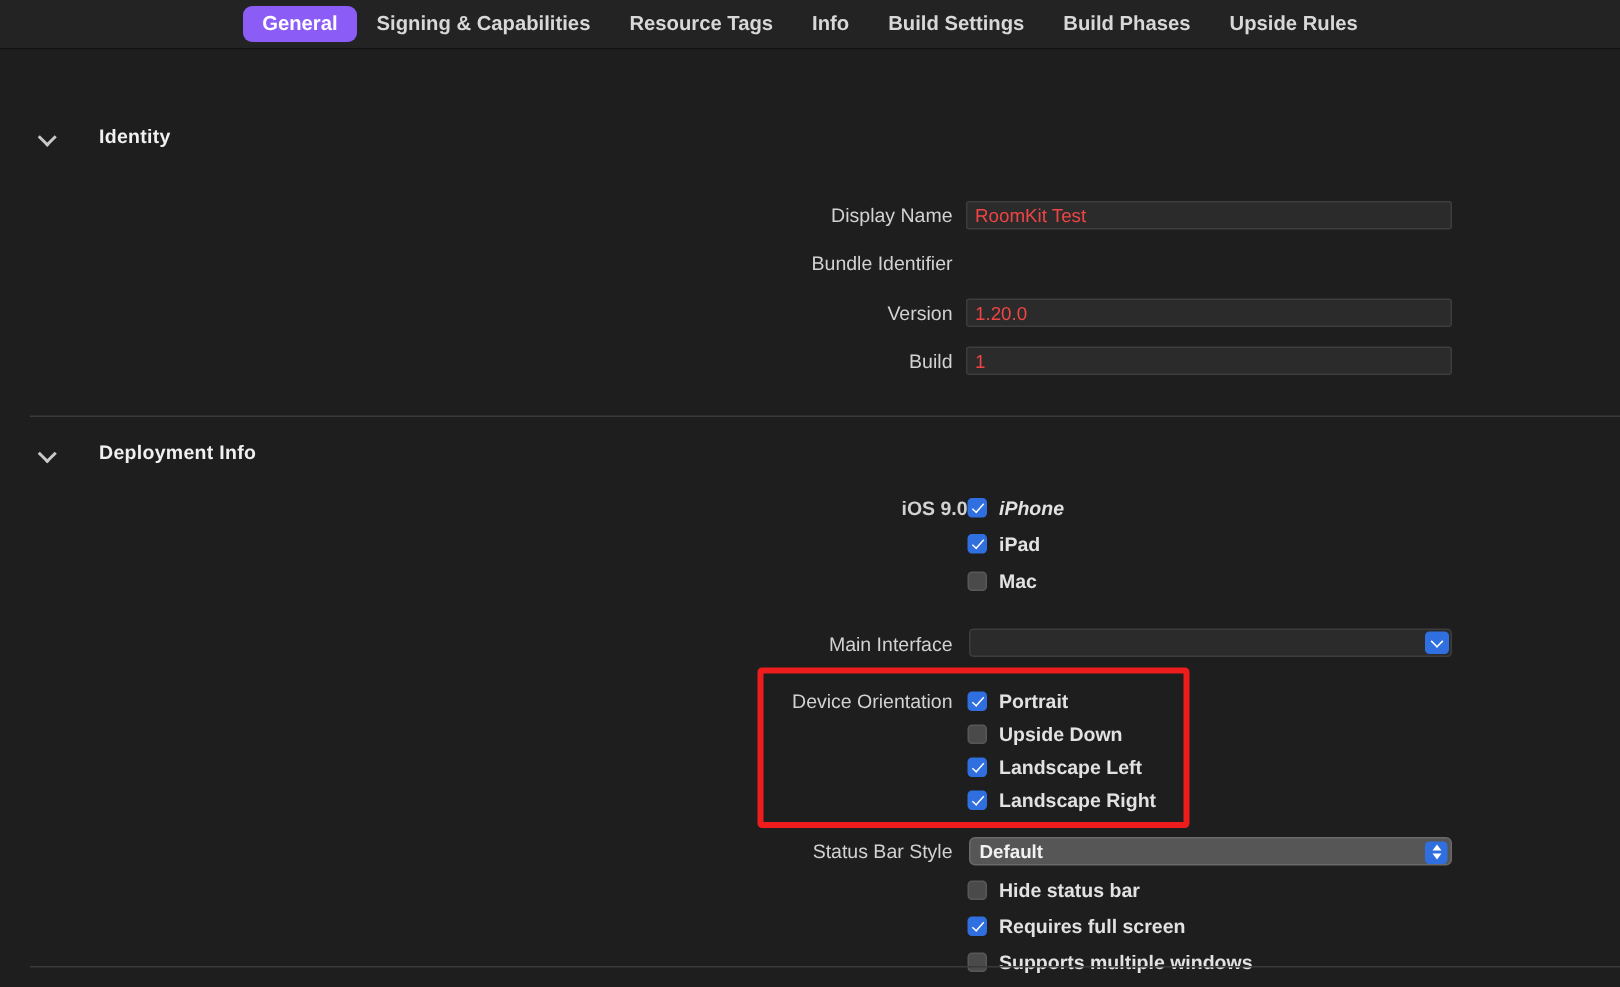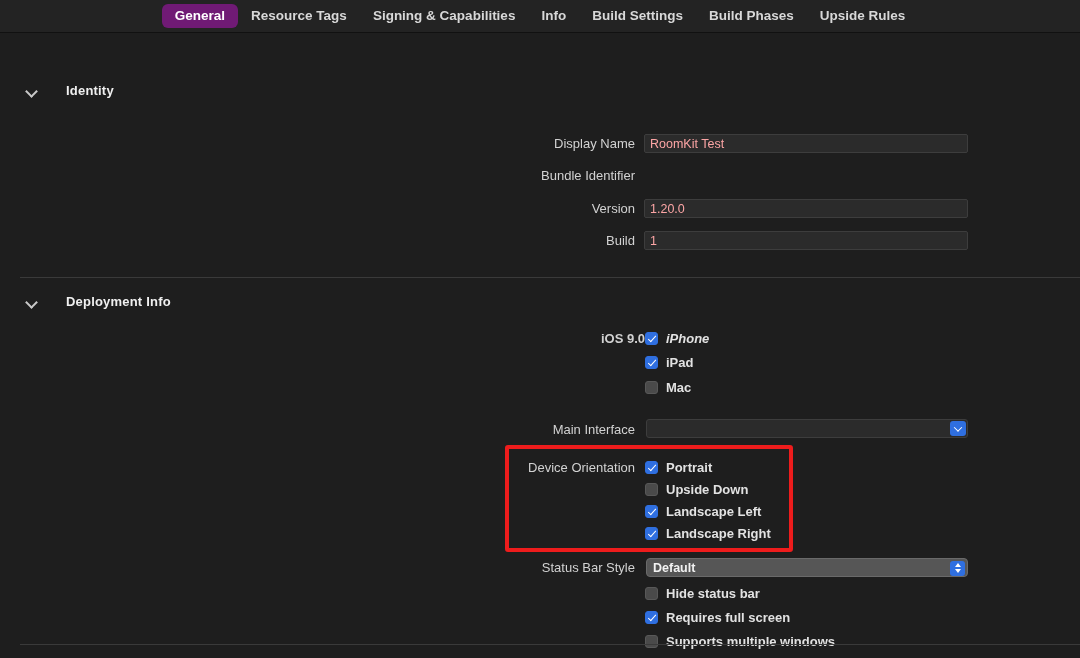--- a/index.html
+++ b/index.html
@@ -32,21 +32,21 @@
     font-size: 13.5px;
     font-weight: bold;
     color: #d8d8d8;
     padding: 4px 13px;
     border-radius: 6px;
     line-height: 16px;
     white-space: nowrap;
     cursor: default;
   }
   .tab.active {
-    background: #701a75;
+    background: #8b5cf6;
     color: #ffffff;
   }
 
   
   .content {
     position: relative;
     height: 626px;
     background: #1e1e1e;
   }
 
@@ -111,21 +111,21 @@
     width: 324px;
     height: 19px;
     background: #2b2b2b;
     border: 1px solid #3d3d3d;
     border-radius: 2px;
     box-sizing: border-box;
     display: flex;
     align-items: center;
     padding: 0 5px;
     font-size: 12.5px;
-    color: #fca5a5;
+    color: #ef4444;
     cursor: text;
   }
 
   
   .combobox {
     position: absolute;
     left: 646px;
     width: 322px;
     height: 19px;
     background: #2b2b2b;
@@ -283,22 +283,22 @@
     border-radius: 3px;
     box-sizing: border-box;
     pointer-events: none;
   }
 </style>
 </head>
 <body>
 
 <div class="tabbar">
   <div class="tab active">General</div>
+  <div class="tab">Signing &amp; Capabilities</div>
   <div class="tab">Resource Tags</div>
-  <div class="tab">Signing &amp; Capabilities</div>
   <div class="tab">Info</div>
   <div class="tab">Build Settings</div>
   <div class="tab">Build Phases</div>
   <div class="tab">Upside Rules</div>
 </div>
 
 <div class="content">
 
   <div class="section-header" style="top:50px;">
     <span class="disclosure"></span>

